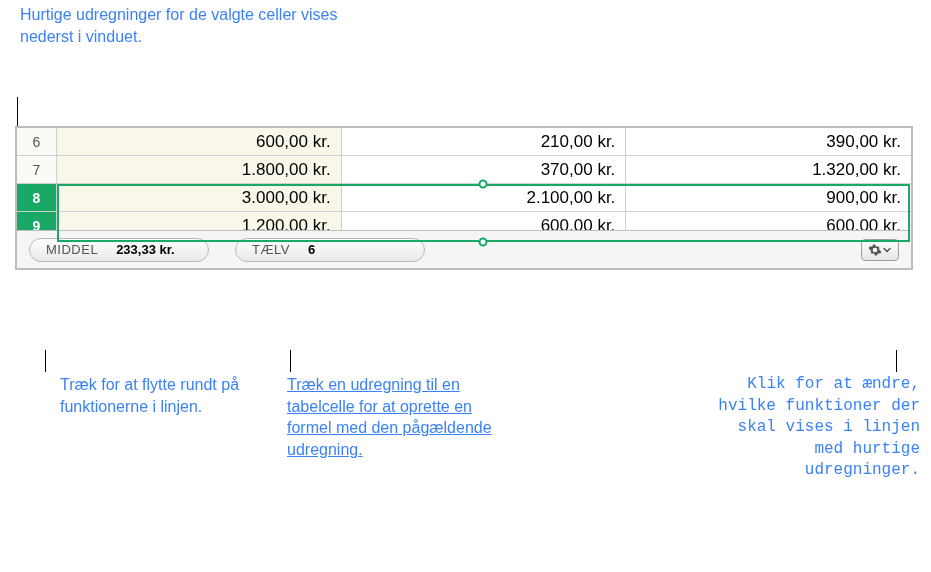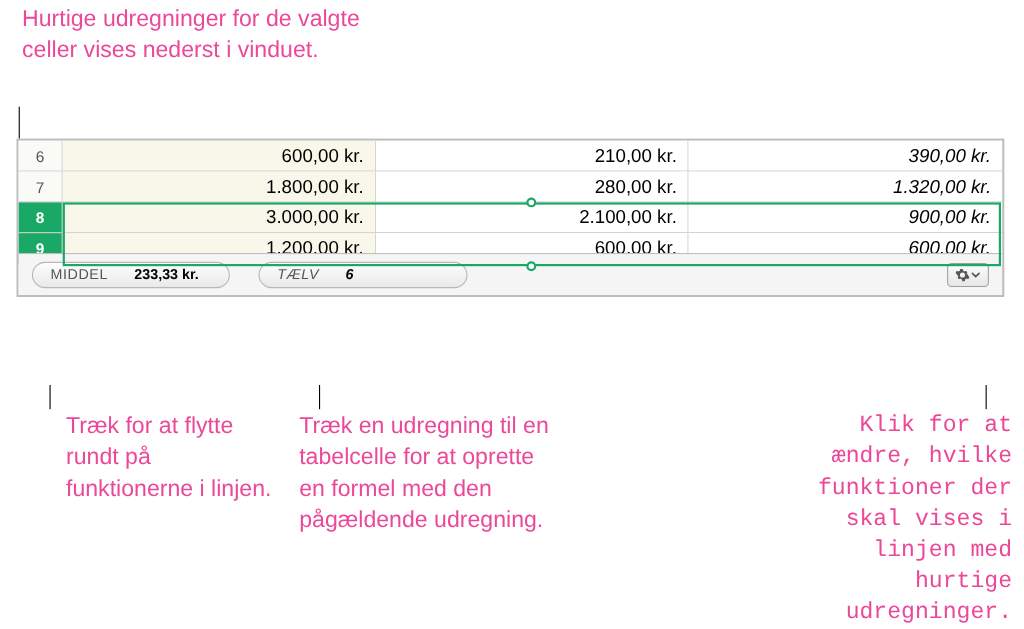--- a/index.html
+++ b/index.html
@@ -8,27 +8,27 @@
     background: #fff;
     width: 931px;
     height: 572px;
     position: relative;
     color: #000;
   }
 
   
   .anno {
     position: absolute;
-    font-size: 21px;
+    font-size: 16px;
     line-height: 1.35;
-    color: #ec4899;
+    color: #3b82f6;
   }
   .anno-top     { top: 4px;   left: 20px;  width: 320px; }
   .anno-left    { top: 374px; left: 40px;  width: 190px; margin-left: 20px; }
-  .anno-mid     { top: 374px; left: 272px; width: 230px; }
+  .anno-mid     { top: 374px; left: 287px; width: 230px; text-decoration: underline; }
   .anno-right   { top: 374px; left: 700px; width: 220px; text-align: right; font-family: Liberation Mono, monospace; }
 
   
   .leader {
     position: absolute;
     background: #000;
   }
 
   
   .panel {
@@ -66,21 +66,21 @@
     border-right: 1px solid #d0d0d0;
     border-bottom: 1px solid #d0d0d0;
     padding: 0 10px;
     text-align: right;
     height: 28px;
     line-height: 28px;
     background: #fff;
     font-size: 17px;
     position: relative;
   }
-  .cell.last { border-right: none; font-style: italic; }
+  .cell.last { border-right: none; }
   .cell.shade1 { background: #f9f7ea; }
   .cell.shade2 { background: #fff; }
 
   
   .selection {
     position: absolute;
     border: 2px solid #1aa866;
     pointer-events: none;
     z-index: 5;
   }
@@ -119,33 +119,33 @@
     border-top: 1px solid #bfbfbf;
     background: #f5f5f5;
     display: flex;
     align-items: center;
     gap: 26px;
     padding: 0 12px;
   }
   .chip {
     display: flex;
     align-items: center;
-    gap: 4px;
+    gap: 18px;
     height: 24px;
     padding: 0 16px;
     border: 1px solid #b8b8b8;
     border-radius: 12px;
     background: linear-gradient(#fdfdfd,#e9e9e9);
     font-size: 13px;
     min-width: 180px;
     cursor: grab;
   }
   .chip .label { color:#555; letter-spacing:0.5px; }
-  .chip .val   { color:#000; font-weight:600;margin-left:20px; }
-  .chip.short { min-width: 190px; font-style: italic; }
+  .chip .val   { color:#000; font-weight:600; }
+  .chip.short { min-width: 190px; }
 
   .gear-dd {
     margin-left: auto;
     width: 38px;
     height: 22px;
     border: 1px solid #a0a0a0;
     border-radius: 4px;
     background: linear-gradient(#fdfdfd,#e6e6e6);
     display: flex;
     align-items: center;
@@ -180,21 +180,21 @@
 
     <div class="sheet">
 
       <div class="rownum">6</div>
       <div class="cell shade1">600,00 kr.</div>
       <div class="cell shade2">210,00 kr.</div>
       <div class="cell shade2 last">390,00 kr.</div>
 
       <div class="rownum">7</div>
       <div class="cell shade1">1.800,00 kr.</div>
-      <div class="cell shade2">280,00 kr.</div>
+      <div class="cell shade2">370,00 kr.</div>
       <div class="cell shade2 last">1.320,00 kr.</div>
 
       <div class="rownum sel">8</div>
       <div class="cell shade1">3.000,00 kr.</div>
       <div class="cell shade2">2.100,00 kr.</div>
       <div class="cell shade2 last">900,00 kr.</div>
 
       <div class="rownum sel">9</div>
       <div class="cell shade1">1.200,00 kr.</div>
       <div class="cell shade2">600,00 kr.</div>

